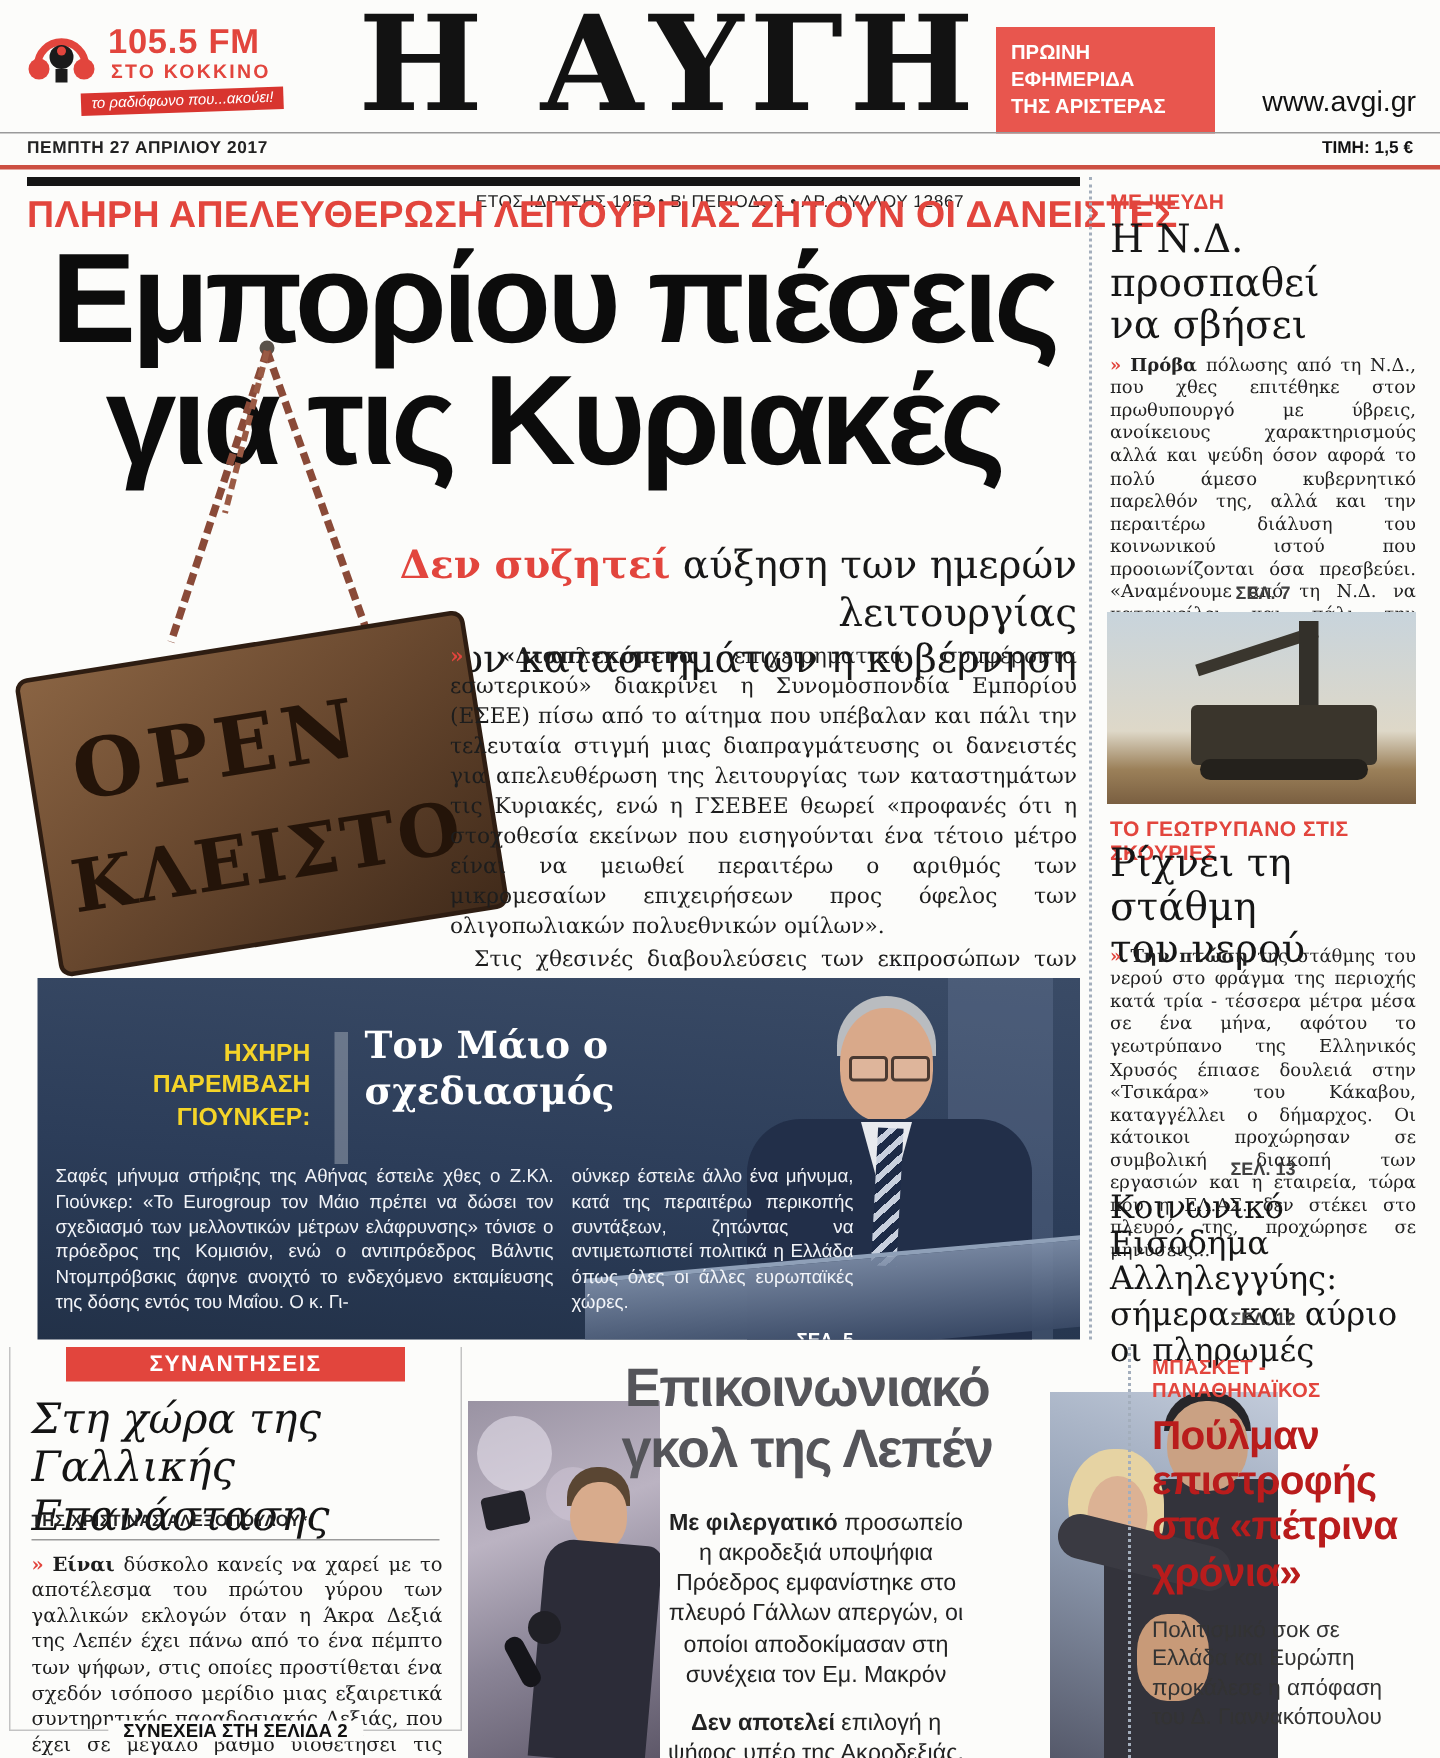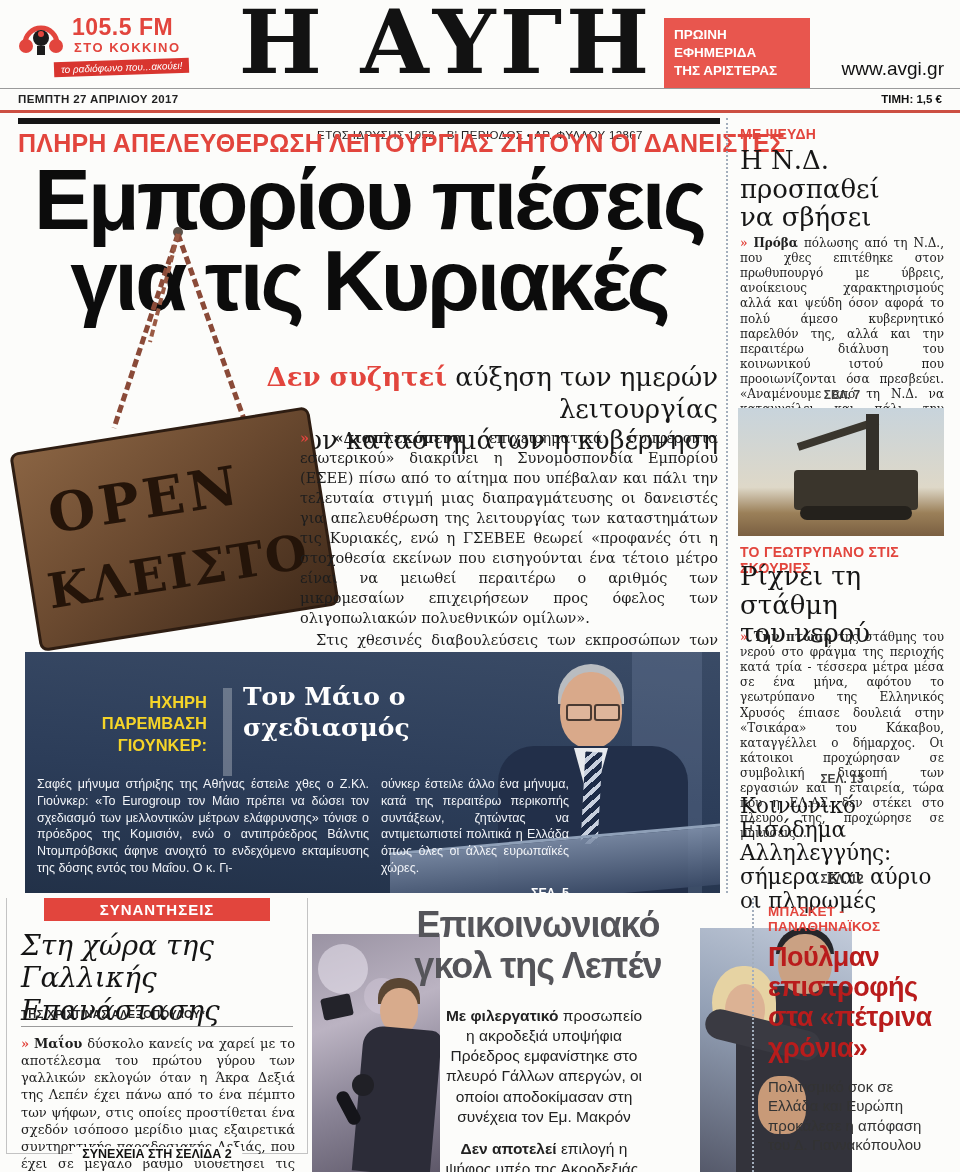--- a/index.html
+++ b/index.html
@@ -273,21 +273,21 @@
 
   <div class="abs fr-box">
     <div class="fr-kicker">ΣΥΝΑΝΤΗΣΕΙΣ</div>
     <div class="fr-headline">
       <div>Στη χώρα της Γαλλικής</div>
       <div>Επανάστασης</div>
     </div>
     <div class="fr-byline">ΤΗΣ ΧΡΙΣΤΙΝΑΣ ΑΛΕΞΟΠΟΥΛΟΥ*</div>
     <div class="fr-divider"></div>
     <div class="fr-body">
-      <span class="bullet">»</span> <b>Μαΐου</b><span> δύσκολο κανείς να χαρεί με το αποτέλεσμα του πρώτου γύρου των γαλλικών εκλογών όταν η Άκρα Δεξιά της Λεπέν έχει πάνω από το ένα πέμπτο των ψήφων, στις οποίες προστίθεται ένα σχεδόν ισόποσο μερίδιο μιας εξαιρετικά συντηρητικής παραδοσιακής Δεξιάς, που έχει σε μεγάλο βαθμό υιοθετήσει τις ιδέες της, πίσω από τους Φιγιόν και Ντιπόν - Ενιάν.</span>
+      <span class="bullet">»</span> <b>Είναι</b><span> δύσκολο κανείς να χαρεί με το αποτέλεσμα του πρώτου γύρου των γαλλικών εκλογών όταν η Άκρα Δεξιά της Λεπέν έχει πάνω από το ένα πέμπτο των ψήφων, στις οποίες προστίθεται ένα σχεδόν ισόποσο μερίδιο μιας εξαιρετικά συντηρητικής παραδοσιακής Δεξιάς, που έχει σε μεγάλο βαθμό υιοθετήσει τις ιδέες της, πίσω από τους Φιγιόν και Ντιπόν - Ενιάν.</span>
     </div>
     <div class="fr-footer">ΣΥΝΕΧΕΙΑ ΣΤΗ ΣΕΛΙΔΑ 2</div>
   </div>
 
   <div class="abs lepen-sec">
     <div class="photo-macron">
       <div class="m-blob1"></div>
       <div class="m-blob2"></div>
       <div class="m-cam"></div>
       <div class="m-hair"></div>

